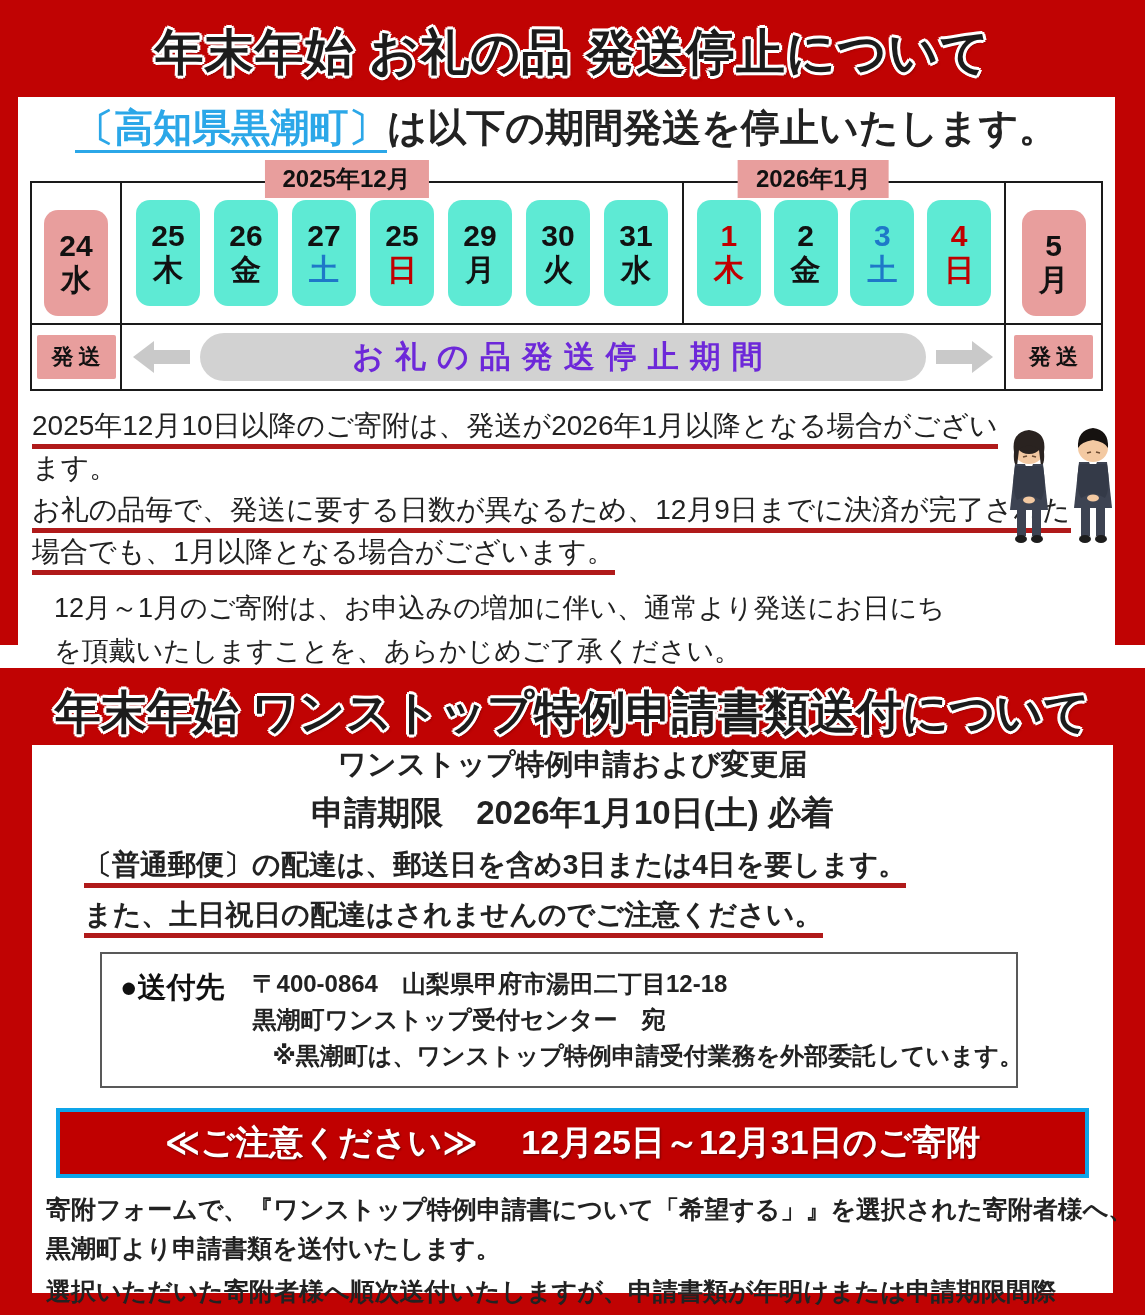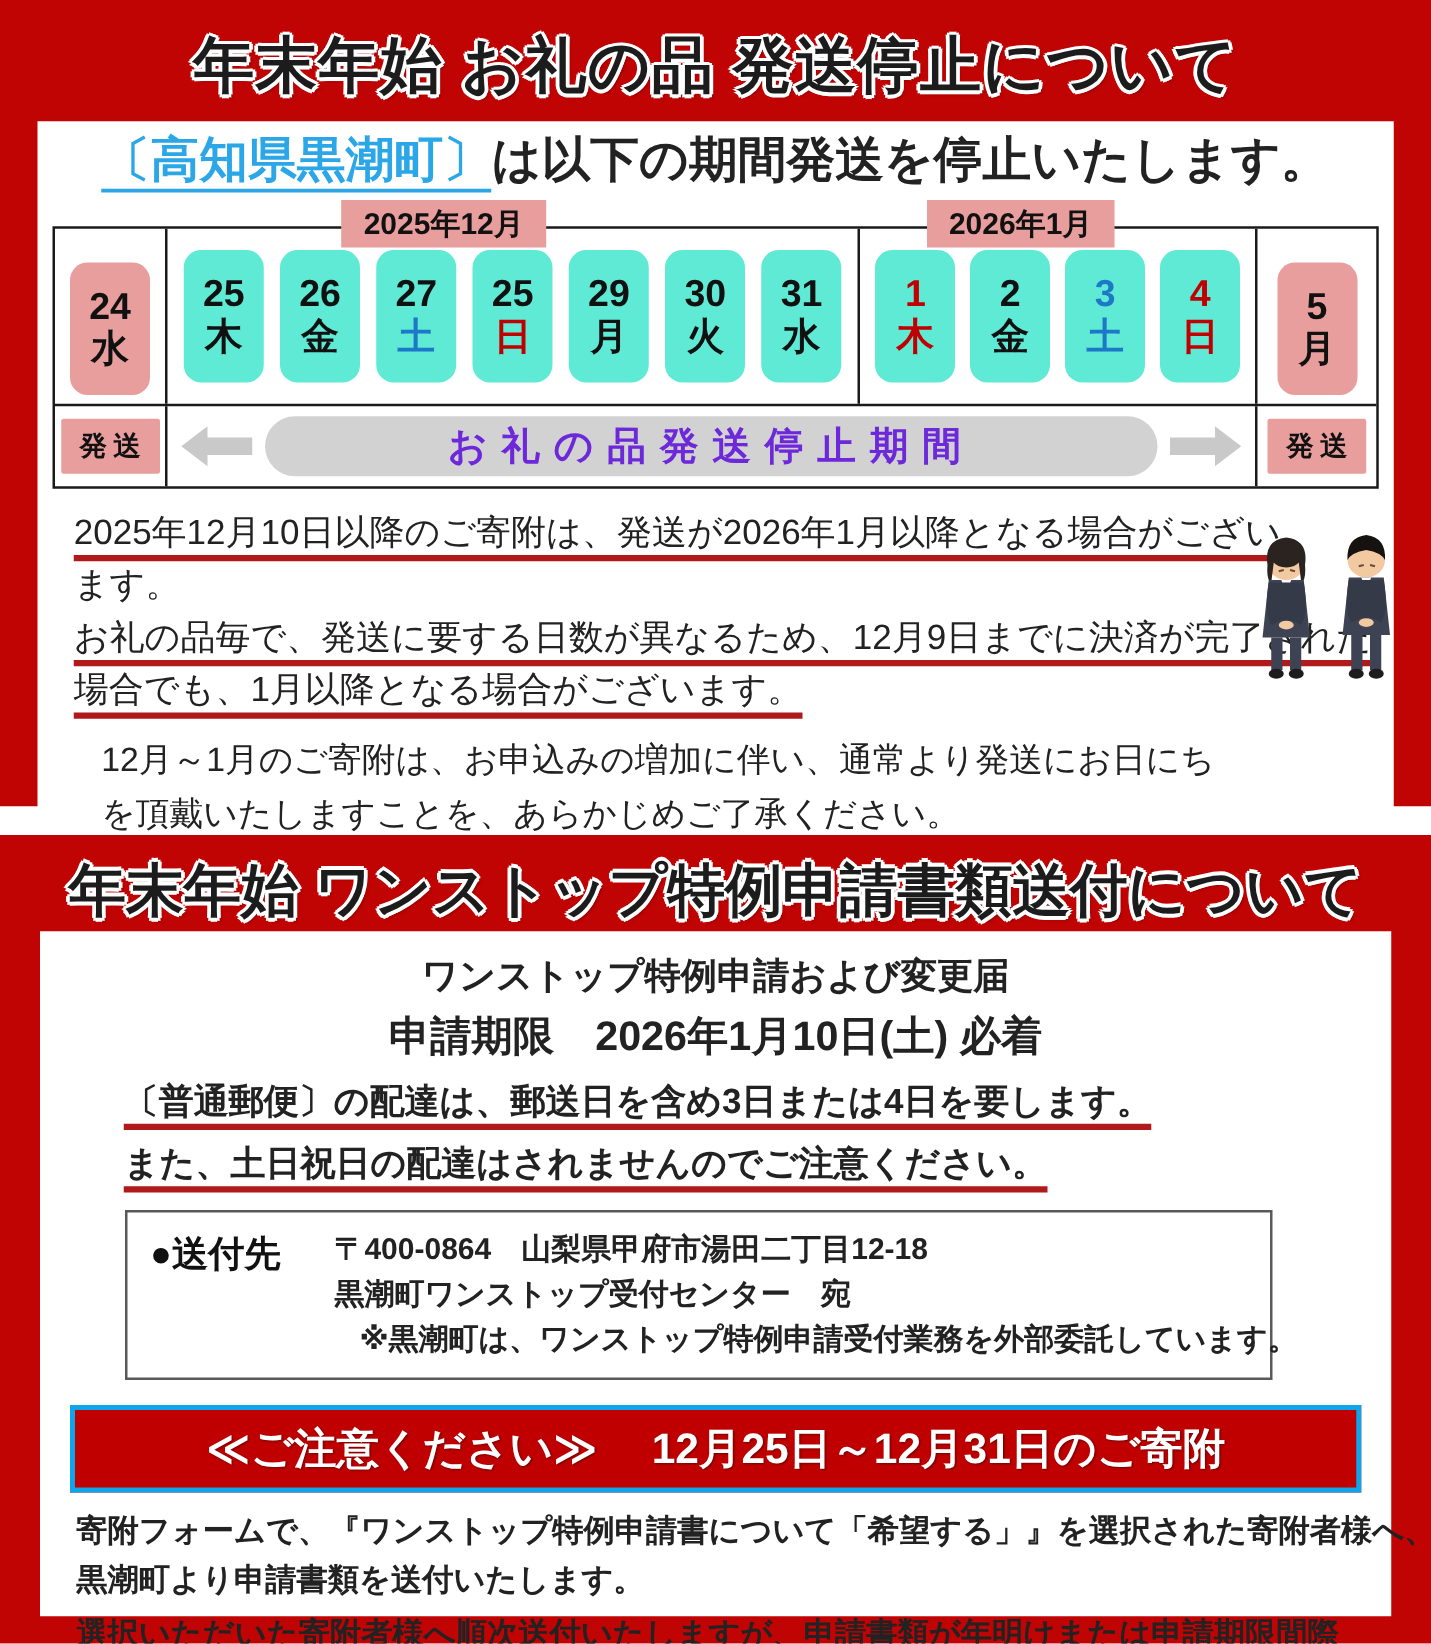--- a/index.html
+++ b/index.html
@@ -5,26 +5,26 @@
   html,body{margin:0;padding:0;background:#ffffff;}
   .page{position:relative;width:1145px;height:1315px;font-family:"Liberation Sans","DejaVu Sans",sans-serif;overflow:hidden;background:#fff;}
   
   .outline-title{
     text-align:center;color:#1c1c1c;font-weight:bold;margin:0;
     text-shadow:-2px -2px 0 #fff,2px -2px 0 #fff,-2px 2px 0 #fff,2px 2px 0 #fff,
                 -3px 0 0 #fff,3px 0 0 #fff,0 -3px 0 #fff,0 3px 0 #fff,
                  3px 3px 2px rgba(120,0,0,.55);
     letter-spacing:1px;white-space:nowrap;
   }
-  .nowrap{white-space:nowrap;margin-left:15px;}
+  .nowrap{white-space:nowrap;}
   .redline{border-bottom:5px solid #b01a1a;padding-bottom:3px;}
   
   .sec1{position:relative;height:645px;background:#c00303;}
   .sec1 .outline-title{padding-top:20px;font-size:49px;}
-  .white1{position:absolute;left:30px;right:30px;top:97px;height:580px;background:#fff;}
+  .white1{position:absolute;left:18px;right:30px;top:97px;height:580px;background:#fff;}
   .subtitle{margin-top:4px;text-align:center;font-size:39px;font-weight:bold;color:#222;white-space:nowrap;}
   .subtitle .town{color:#2ba7e8;border-bottom:3px solid #2ba7e8;padding-bottom:1px;}
   
   .cal-wrap{position:relative;margin:26px 12px 0 12px;}
   .month-label{position:absolute;top:-21px;transform:translateX(-50%);background:#e89e9d;color:#111;
     font-size:24px;font-weight:bold;padding:3px 18px;white-space:nowrap;z-index:2;}
   .month-dec{left:29.5%;}
   .month-jan{left:73%;}
   .cal-table{border:2px solid #1a1a1a;background:#fff;}
   .cal-row1{display:flex;align-items:center;height:140px;}
@@ -50,21 +50,21 @@
   .p1{font-size:28px;line-height:1.5;margin:0;}
   .p3{font-size:27px;line-height:1.6;margin:14px 0 0 22px;max-width:880px;}
   
   .people{position:absolute;right:22px;top:420px;z-index:3;}
   
   .gap{height:23px;background:#ffffff;}
   
   .sec2{position:relative;height:647px;background:#c00303;}
   .sec2 .outline-title{padding-top:14px;font-size:46px;letter-spacing:0;}
   .white2{position:absolute;left:32px;right:32px;top:77px;bottom:22px;background:#fff;}
-  .os-line1{margin-top:16px;text-align:center;font-size:29px;font-weight:bold;color:#222;white-space:nowrap;}
+  .os-line1{margin-top:0;text-align:center;font-size:29px;font-weight:bold;color:#222;white-space:nowrap;}
   .os-line2{margin-top:6px;text-align:center;font-size:33px;font-weight:bold;color:#222;white-space:nowrap;}
   .os-u{margin:10px 0 0 52px;font-size:28px;font-weight:bold;color:#222;white-space:nowrap;}
   .os-u + .os-u{margin-top:12px;}
   .dest-box{margin:18px auto 0 68px;width:880px;border:2px solid #595959;padding:12px 16px 12px 18px;display:flex;gap:28px;}
   .dest-label{font-size:29px;font-weight:bold;color:#111;white-space:nowrap;padding-top:2px;}
   .dest-lines{font-size:24px;font-weight:bold;color:#222;line-height:1.5;}
   .dest-note{padding-left:20px;}
   .banner{margin:20px auto 0 auto;width:1025px;background:#c00000;border:4px solid #0ea5e9;
     color:#fff;font-size:34px;font-weight:bold;text-align:center;padding:8px 0;white-space:nowrap;
     text-shadow:1px 1px 2px rgba(0,0,0,.4);}

